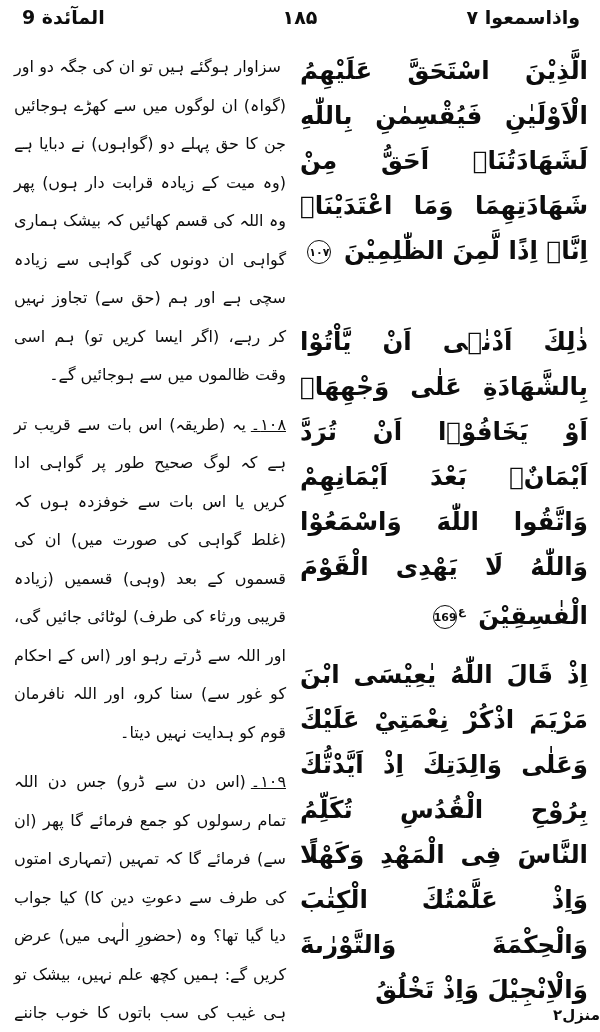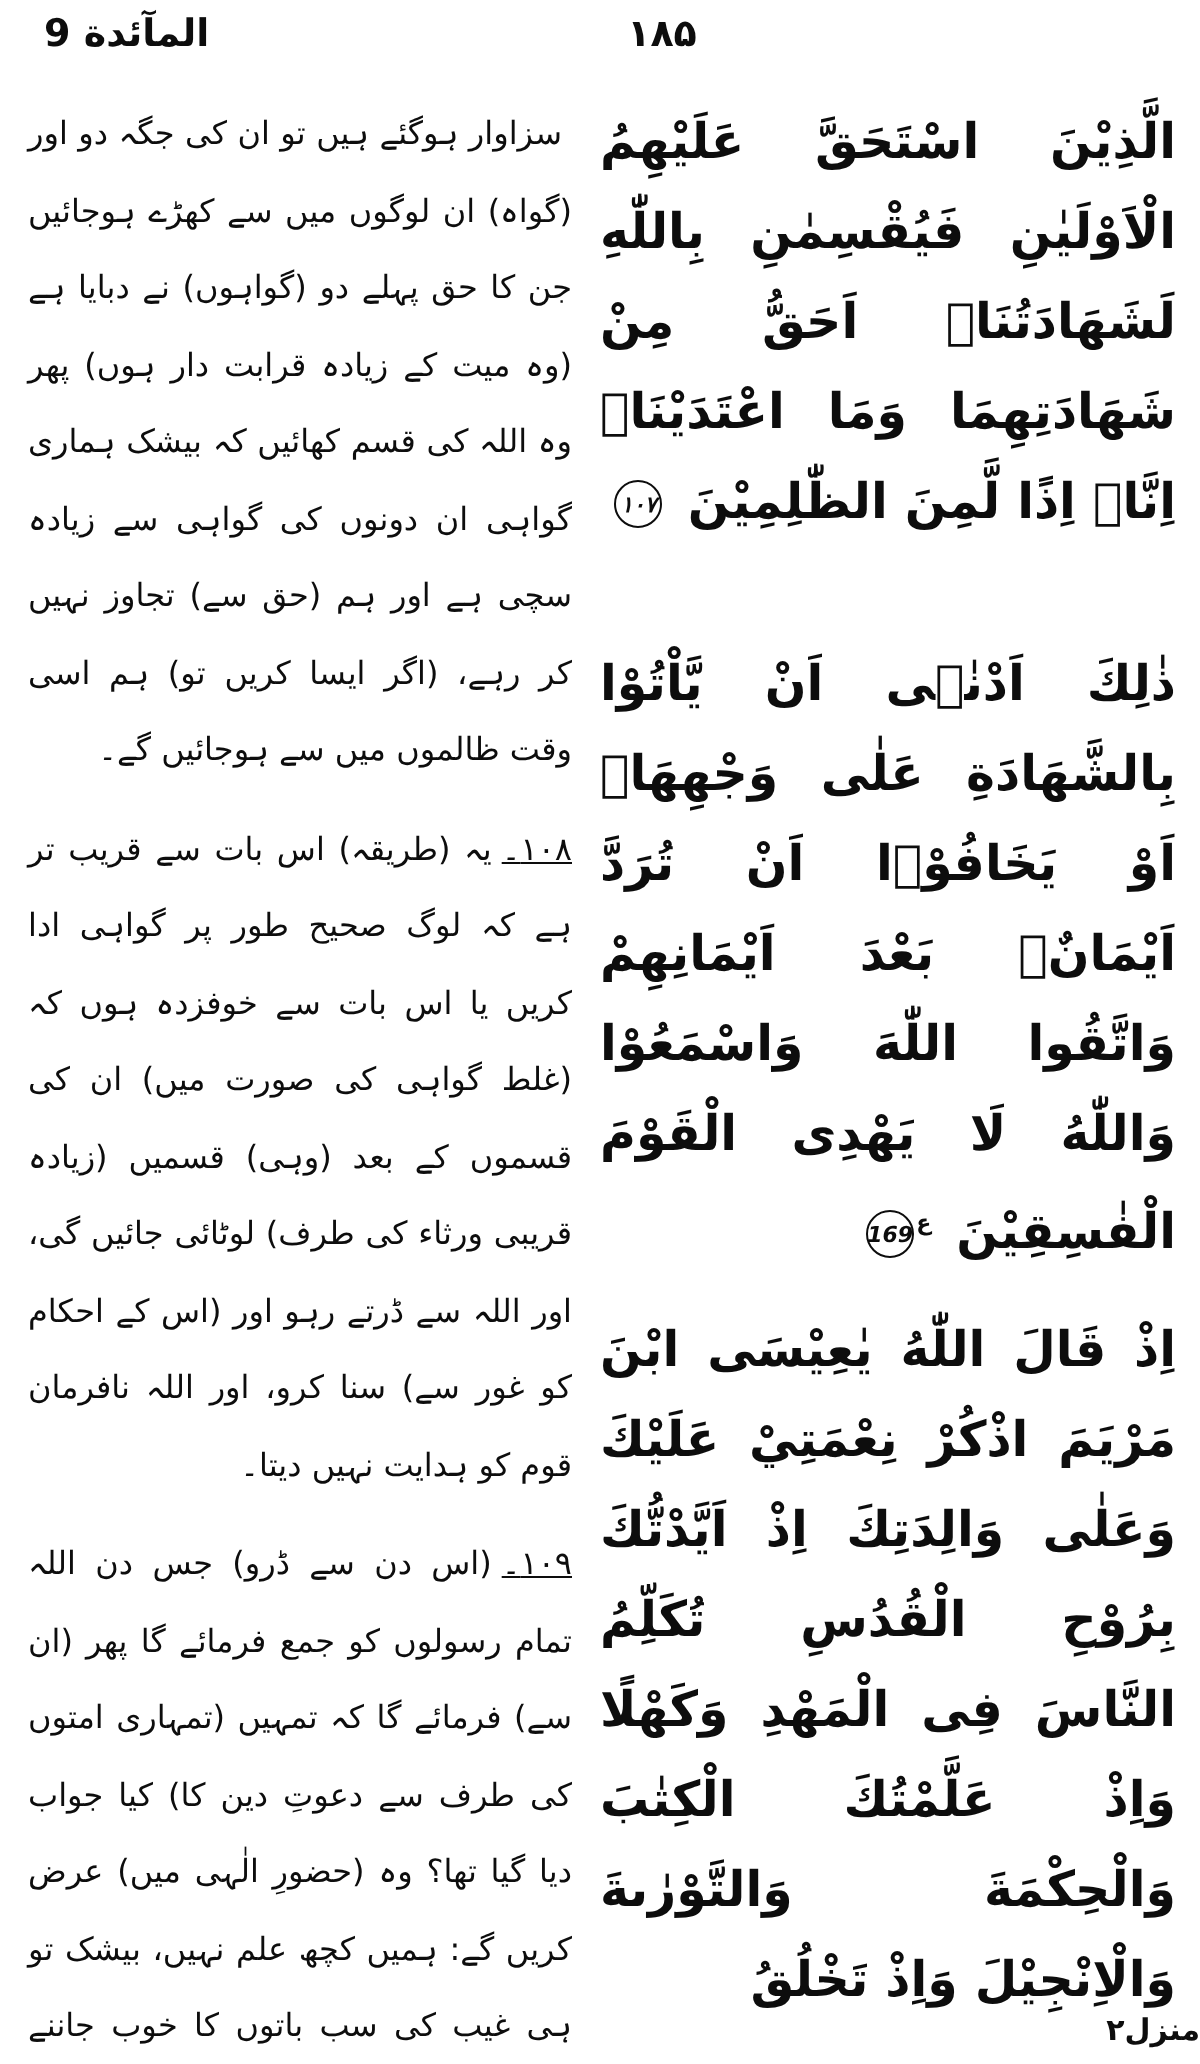--- a/index.html
+++ b/index.html
@@ -22,21 +22,21 @@
     height:40px;
   }
   .hdr span{
     position:absolute;
     top:6px;
     font-size:19px;
     font-weight:bold;
     white-space:nowrap;
   }
   .hdr .juz{right:20px;}
-  .hdr .pgnum{left:50%;transform:translateX(-50%);letter-spacing:2px;margin-left:31px;}
+  .hdr .pgnum{left:50%;transform:translateX(-50%);letter-spacing:2px;}
   .hdr .surah{left:22px;}
   
   .cols{
     display:flex;
     direction:rtl;
     gap:14px;
     padding:8px 12px 0 10px;
     box-sizing:border-box;
   }
   .arabic-col{
@@ -65,21 +65,20 @@
     display:inline-flex;
     align-items:center;
     justify-content:center;
     width:22px;height:22px;
     border:1.6px solid currentColor;
     border-radius:50%;
     font-size:11px;
     font-weight:bold;
     vertical-align:middle;
     line-height:1;
-    font-style:italic;
   }
   .urdu-col{
     flex:1;
     direction:rtl;
     text-align:justify;
     font-size:16px;
     line-height:38.5px;
   }
   .upara{margin:0 0 11px 4px;}
   .pnum{margin-left:5px;text-decoration:underline;}
@@ -90,20 +89,21 @@
     font-size:15px;
     font-weight:bold;
   }
 </style>
 </head>
 <body>
 
 <div class="page">
 
   <div class="hdr">
+    <span class="juz">واذاسمعوا ۷</span>
     <span class="pgnum">۱۸۵</span>
     <span class="surah">المآئدة 9</span>
   </div>
 
   <div class="cols">
 
     <section class="arabic-col">
 
       <div class="verse gap-lg">
         <span>الَّذِيْنَ اسْتَحَقَّ عَلَيْهِمُ الْاَوْلَيٰنِ فَيُقْسِمٰنِ بِاللّٰهِ لَشَهَادَتُنَاۤ اَحَقُّ مِنْ شَهَادَتِهِمَا وَمَا اعْتَدَيْنَاۤ اِنَّاۤ اِذًا لَّمِنَ الظّٰلِمِيْنَ</span>

